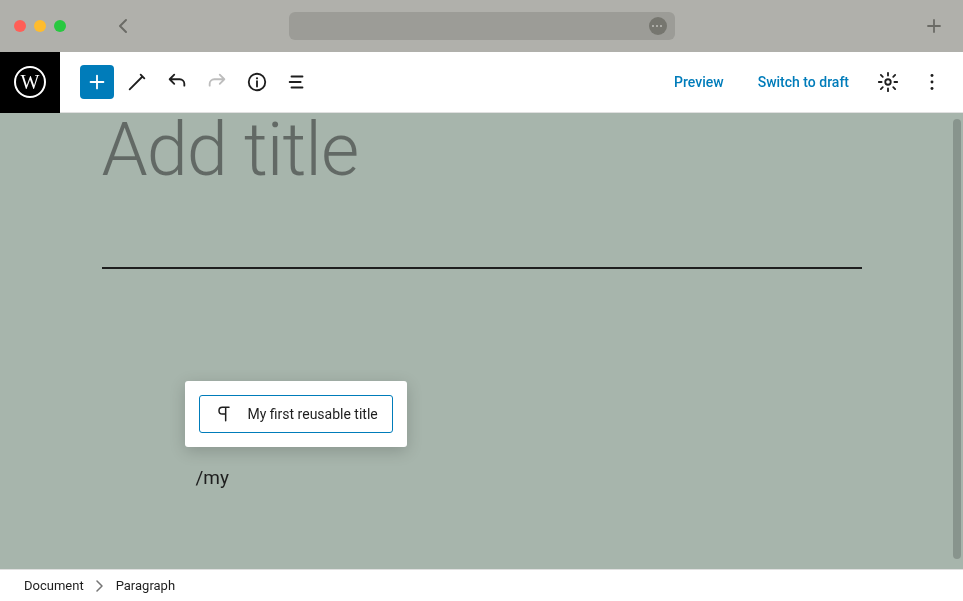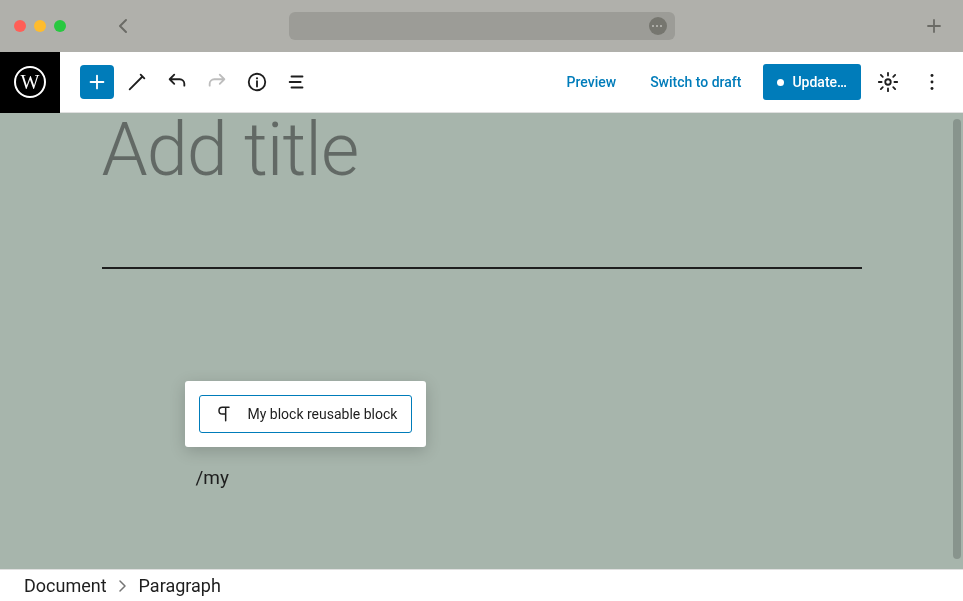--- a/index.html
+++ b/index.html
@@ -160,21 +160,21 @@
 
   
   .breadcrumb {
     height: 32px;
     background: #fff;
     border-top: 1px solid #e0e0e0;
     display: flex;
     align-items: center;
     gap: 10px;
     padding: 0 24px;
-    font-size: 18px;
+    font-size: 13px;
     color: #1e1e1e;
   }
   .bc-arrow { color: #757575; }
 
   svg { display: block; }
 </style>
 </head>
 <body>
 
 <div class="mac-titlebar">
@@ -233,24 +233,20 @@
     <div class="tool-btn">
       <svg width="22" height="22" viewBox="0 0 24 24">
           <path d="M6 6h12 M4 12h12 M6 18h12" stroke="currentColor" stroke-width="2" stroke-linecap="round"></path>
         </svg>
     </div>
   </div>
 
   <div class="toolbar-right">
     <div class="txt-btn">Preview</div>
     <div class="txt-btn">Switch to draft</div>
-    <div class="publish-btn">
-      <span class="status-dot"></span>
-      <span>Update…</span>
-    </div>
     <div class="icon-btn">
       <svg width="22" height="22" viewBox="0 0 24 24">
           <circle cx="12" cy="12" r="3" stroke="currentColor" stroke-width="2" fill="none"></circle>
           <path d="M12 2v3M12 19v3M4.2 4.2l2.1 2.1M17.7 17.7l2.1 2.1M2 12h3M19 12h3M4.2 19.8l2.1-2.1M17.7 6.3l2.1-2.1" stroke="currentColor" stroke-width="2" stroke-linecap="round"></path>
         </svg>
     </div>
     <div class="icon-btn">
       <svg width="22" height="22" viewBox="0 0 24 24">
           <circle cx="12" cy="5" r="1.6" fill="currentColor"></circle>
           <circle cx="12" cy="12" r="1.6" fill="currentColor"></circle>
@@ -265,21 +261,21 @@
   <div class="canvas-inner">
     <div class="title-placeholder">Add title</div>
     <hr class="hr-line">
     <div class="block-suggest">
       <div class="suggest-item">
         <span>
           <svg width="20" height="20" viewBox="0 0 24 24">
               <path d="M10 4h8M14 4v16M10 4a4 4 0 0 0 0 8h4" stroke="currentColor" stroke-width="1.8" fill="none" stroke-linecap="round" stroke-linejoin="round"></path>
             </svg>
         </span>
-        <span>My block reusable block</span>
+        <span>My first reusable title</span>
       </div>
     </div>
     <div class="typed-text">/my</div>
   </div>
 </div>
 
 <div class="breadcrumb">
   <span>Document</span>
   <span class="bc-arrow">
     <svg width="12" height="12" viewBox="0 0 12 12">

